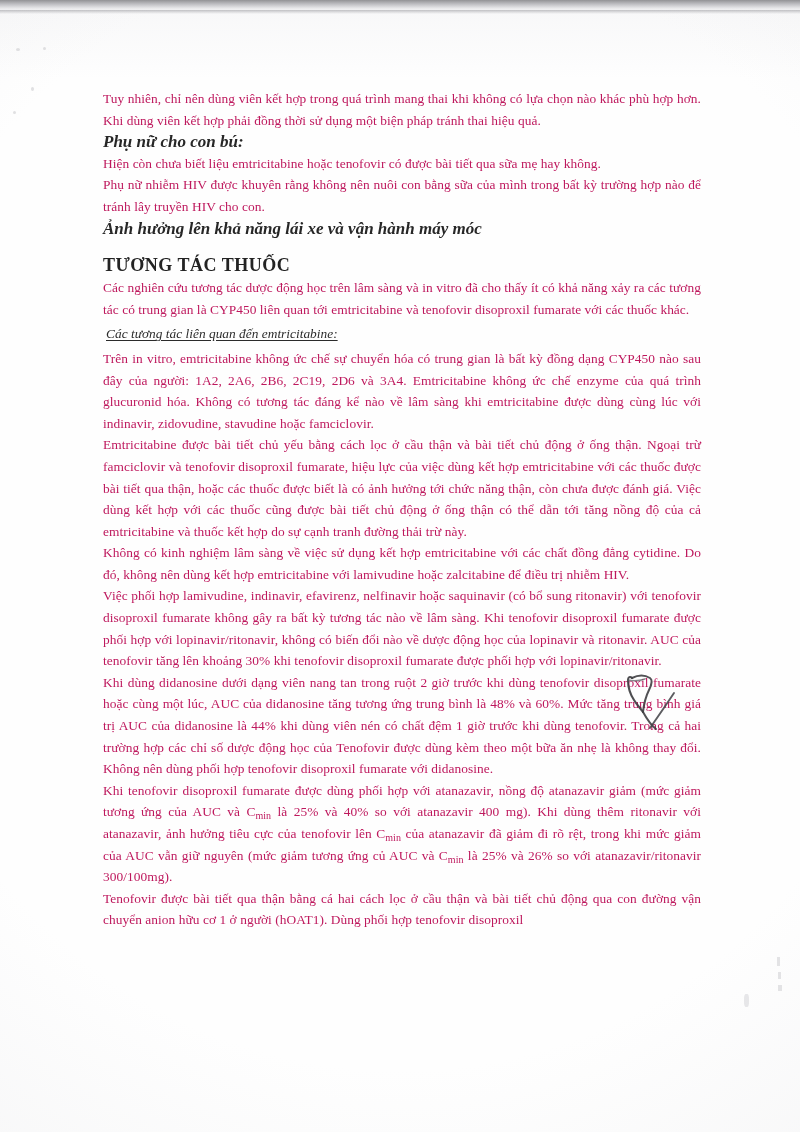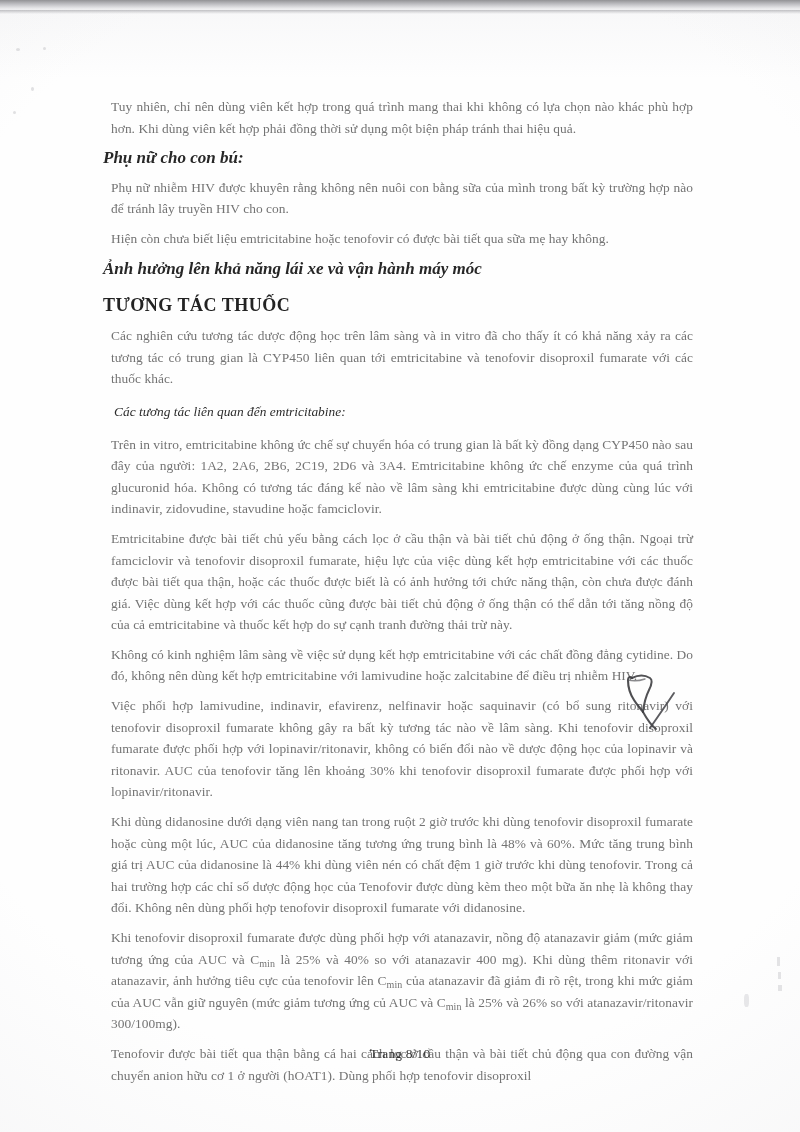--- a/index.html
+++ b/index.html
@@ -56,27 +56,27 @@
   
   .textblock {
     position: absolute;
     left: 103px;
     top: 88px;
     width: 598px;
   }
 
   p.line,
   p.para {
-    margin: 8px;
+    margin: 0;
     font-size: 13.4px;
     line-height: 21.6px;
     text-align: justify;
     text-justify: inter-word;
     letter-spacing: .05px;
-    color: #737373;
+    color: #be185d;
   }
 
   
   p.para { text-align: justify; }
   p.para.nojust { text-align: left; }
 
   .sec-heading {
     margin: 0;
     padding-top: 14px;
     font-size: 18px;
@@ -89,24 +89,25 @@
   .sub-bold-italic {
     margin: 0;
     font-size: 17px;
     line-height: 21.6px;
     font-weight: bold;
     font-style: italic;
     color: #272727;
   }
 
   .sub-underline-italic {
-    margin: 11px;
+    margin: 3px;
     font-size: 13.4px;
     line-height: 21.6px;
     font-style: italic;
+    text-decoration: underline;
     text-underline-offset: 2px;
     color: #2b2b2b;
   }
 
   .it { }
   sub {
     font-size: 10px;
     line-height: 0;
     vertical-align: -3px;
   }
@@ -173,23 +174,23 @@
   <div class="edge-mark" style="left:777px; top:957px; width:3px; height:9px;"></div>
   <div class="edge-mark" style="left:778px; top:972px; width:3px; height:7px;"></div>
   <div class="edge-mark" style="left:778px; top:985px; width:4px; height:6px;"></div>
 
   <div class="textblock">
 
     <p class="para">Tuy nhiên, chỉ nên dùng viên kết hợp trong quá trình mang thai khi không có lựa chọn nào khác phù hợp hơn. Khi dùng viên kết hợp phải đồng thời sử dụng một biện pháp tránh thai hiệu quả.</p>
 
     <p class="sub-bold-italic">Phụ nữ cho con bú:</p>
 
+    <p class="para nojust">Hiện còn chưa biết liệu emtricitabine hoặc tenofovir có được bài tiết qua sữa mẹ hay không.</p>
+
     <p class="para">Phụ nữ nhiễm HIV được khuyên rằng không nên nuôi con bằng sữa của mình trong bất kỳ trường hợp nào để tránh lây truyền HIV cho con.</p>
-
-    <p class="para nojust">Hiện còn chưa biết liệu emtricitabine hoặc tenofovir có được bài tiết qua sữa mẹ hay không.</p>
 
     <p class="sub-bold-italic">Ảnh hưởng lên khả năng lái xe và vận hành máy móc</p>
 
 
 
     <h2 class="sec-heading">TƯƠNG TÁC THUỐC</h2>
 
 
     <p class="para"><span>Các nghiên cứu tương tác dược động học trên lâm sàng và </span><span class="it">in vitro</span><span> đã cho thấy ít có khả năng xảy ra các tương tác có trung gian là CYP450 liên quan tới emtricitabine và tenofovir disoproxil fumarate với các thuốc khác.</span></p>
 
@@ -215,15 +216,14 @@
   <div class="ink-mark">
     <svg width="78" height="78" viewBox="0 0 78 78" fill="none" xmlns="http://www.w3.org/2000/svg">
       <path d="M20 12 C18 10 16 11 16 14 C16 20 18 28 22 34 C25 39 29 43 31 46" stroke="#3f3f42" stroke-width="2.1" stroke-linecap="round" fill="none" opacity="0.92"></path>
       <path d="M20 12 C26 9 33 9 38 12 C41 14 40 18 37 24 C34 30 32 37 31 46" stroke="#3f3f42" stroke-width="2.0" stroke-linecap="round" fill="none" opacity="0.9"></path>
       <path d="M16 14 C20 15 27 15 33 13" stroke="#58585c" stroke-width="1.4" stroke-linecap="round" fill="none" opacity="0.7"></path>
       <path d="M31 46 C36 55 40 60 44 63" stroke="#3f3f42" stroke-width="2.0" stroke-linecap="round" fill="none" opacity="0.9"></path>
       <path d="M62 27 C54 39 45 52 38 62" stroke="#46464a" stroke-width="1.9" stroke-linecap="round" fill="none" opacity="0.88"></path>
     </svg>
   </div>
 
-  <div class="footer">Trang 8/10</div>
 
 </div>
 
 </body></html>

